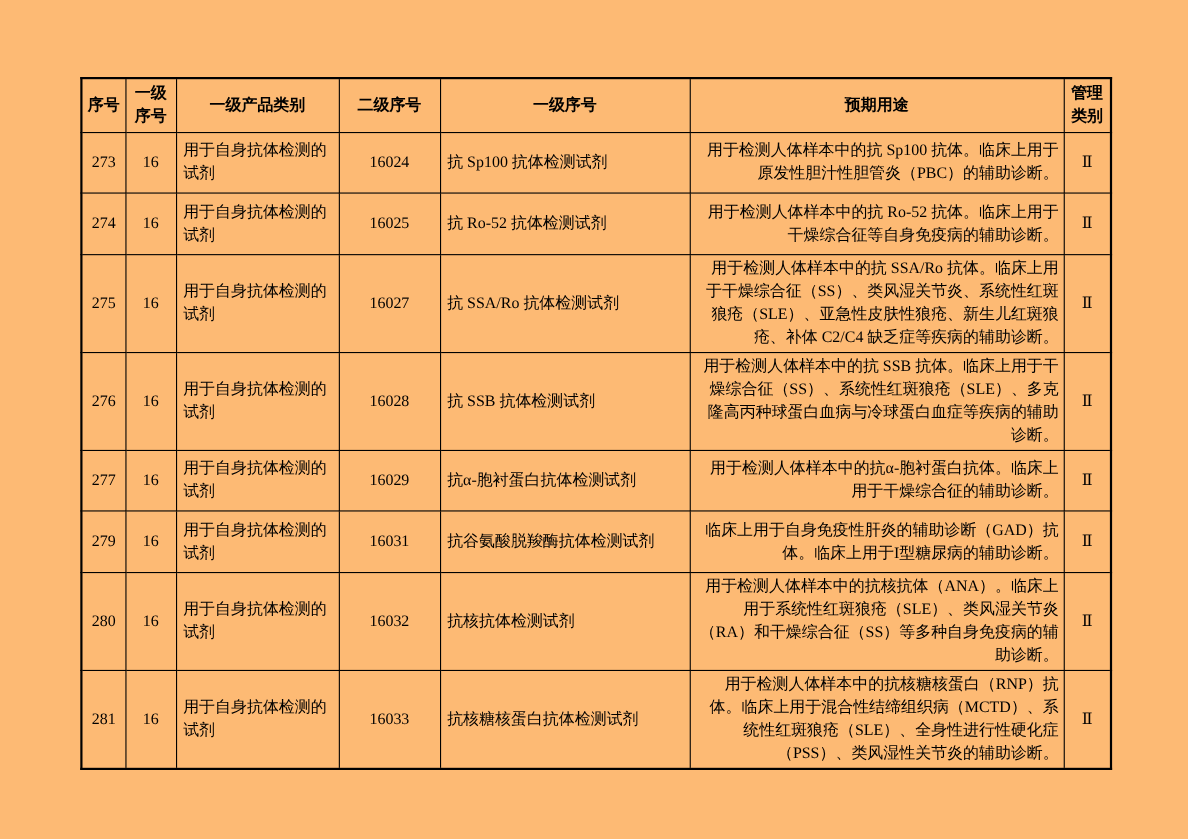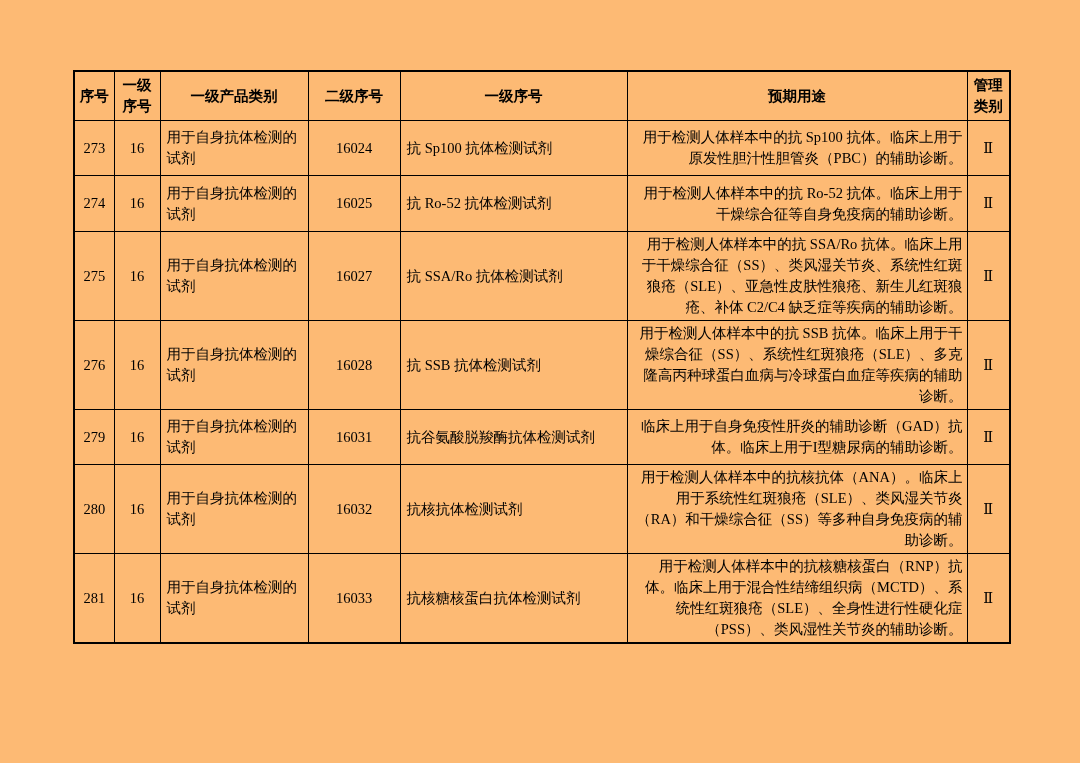--- a/index.html
+++ b/index.html
@@ -112,20 +112,29 @@
   <tr>
     <td class="c-center">276</td>
     <td class="c-center">16</td>
     <td class="c-left">用于自身抗体检测的试剂</td>
     <td class="c-center">16028</td>
     <td class="c-left">抗 SSB 抗体检测试剂</td>
     <td class="c-use">用于检测人体样本中的抗 SSB 抗体。临床上用于干燥综合征（SS）、系统性红斑狼疮（SLE）、多克隆高丙种球蛋白血病与冷球蛋白血症等疾病的辅助诊断。</td>
     <td class="c-center">Ⅱ</td>
   </tr>
 
+  <tr>
+    <td class="c-center">277</td>
+    <td class="c-center">16</td>
+    <td class="c-left">用于自身抗体检测的试剂</td>
+    <td class="c-center">16029</td>
+    <td class="c-left">抗α-胞衬蛋白抗体检测试剂</td>
+    <td class="c-use">用于检测人体样本中的抗α-胞衬蛋白抗体。临床上用于干燥综合征的辅助诊断。</td>
+    <td class="c-center">Ⅱ</td>
+  </tr>
 
 
   <tr>
     <td class="c-center">279</td>
     <td class="c-center">16</td>
     <td class="c-left">用于自身抗体检测的试剂</td>
     <td class="c-center">16031</td>
     <td class="c-left">抗谷氨酸脱羧酶抗体检测试剂</td>
     <td class="c-use">临床上用于自身免疫性肝炎的辅助诊断（GAD）抗体。临床上用于I型糖尿病的辅助诊断。</td>
     <td class="c-center">Ⅱ</td>

